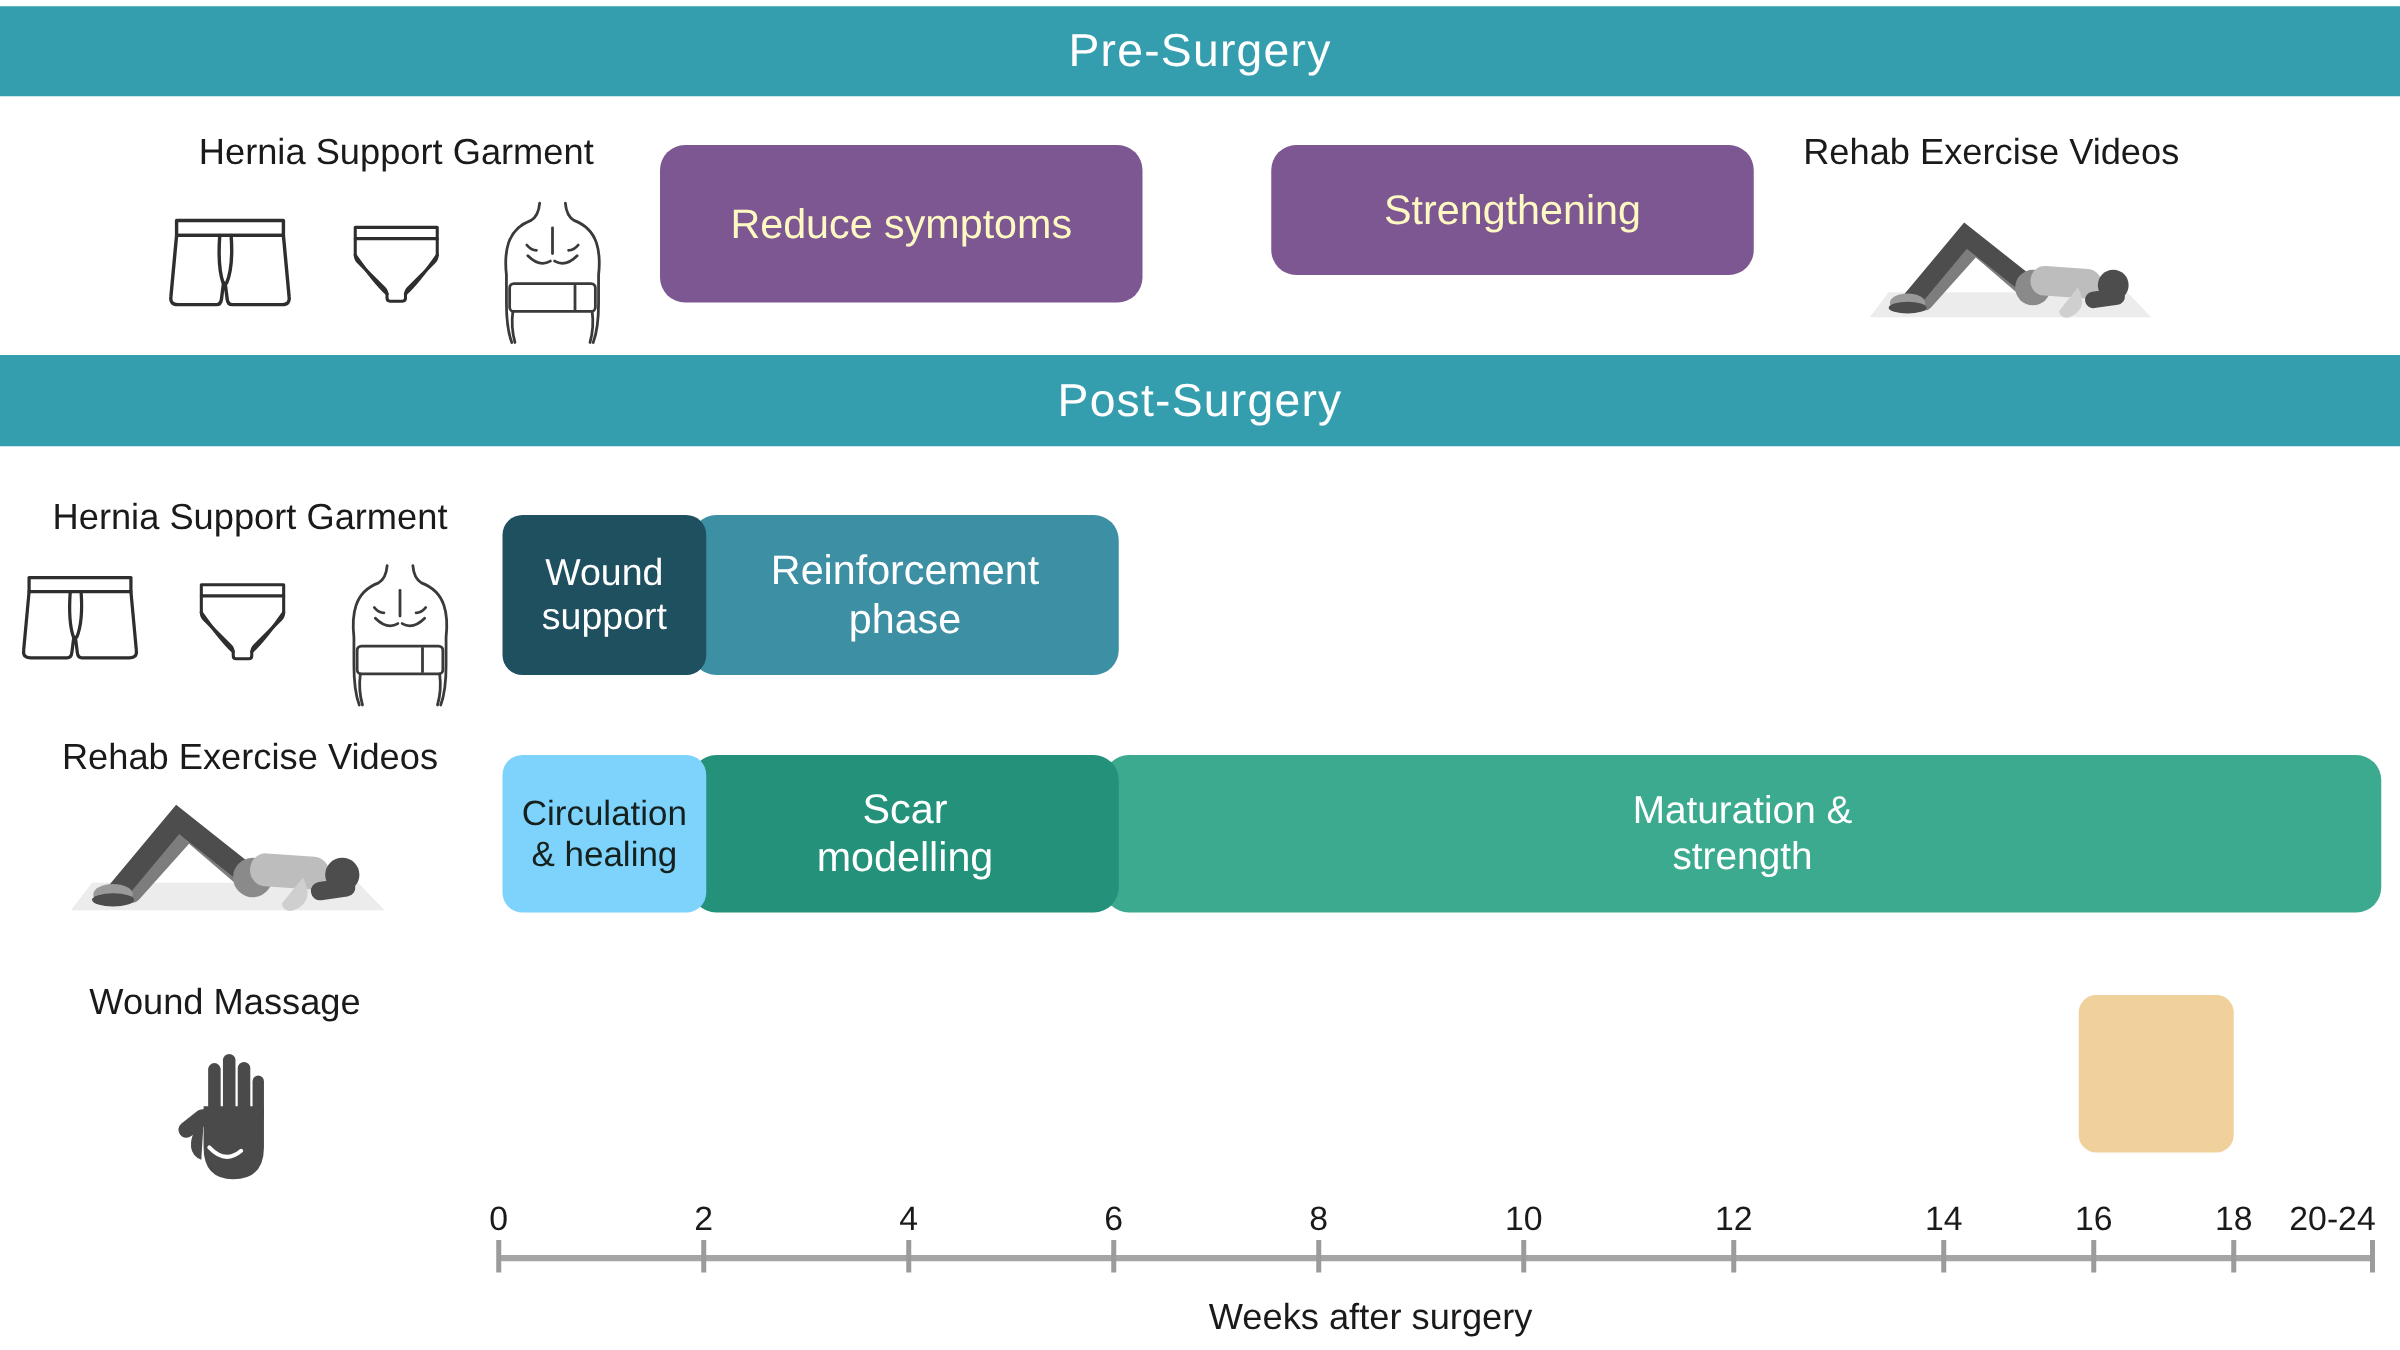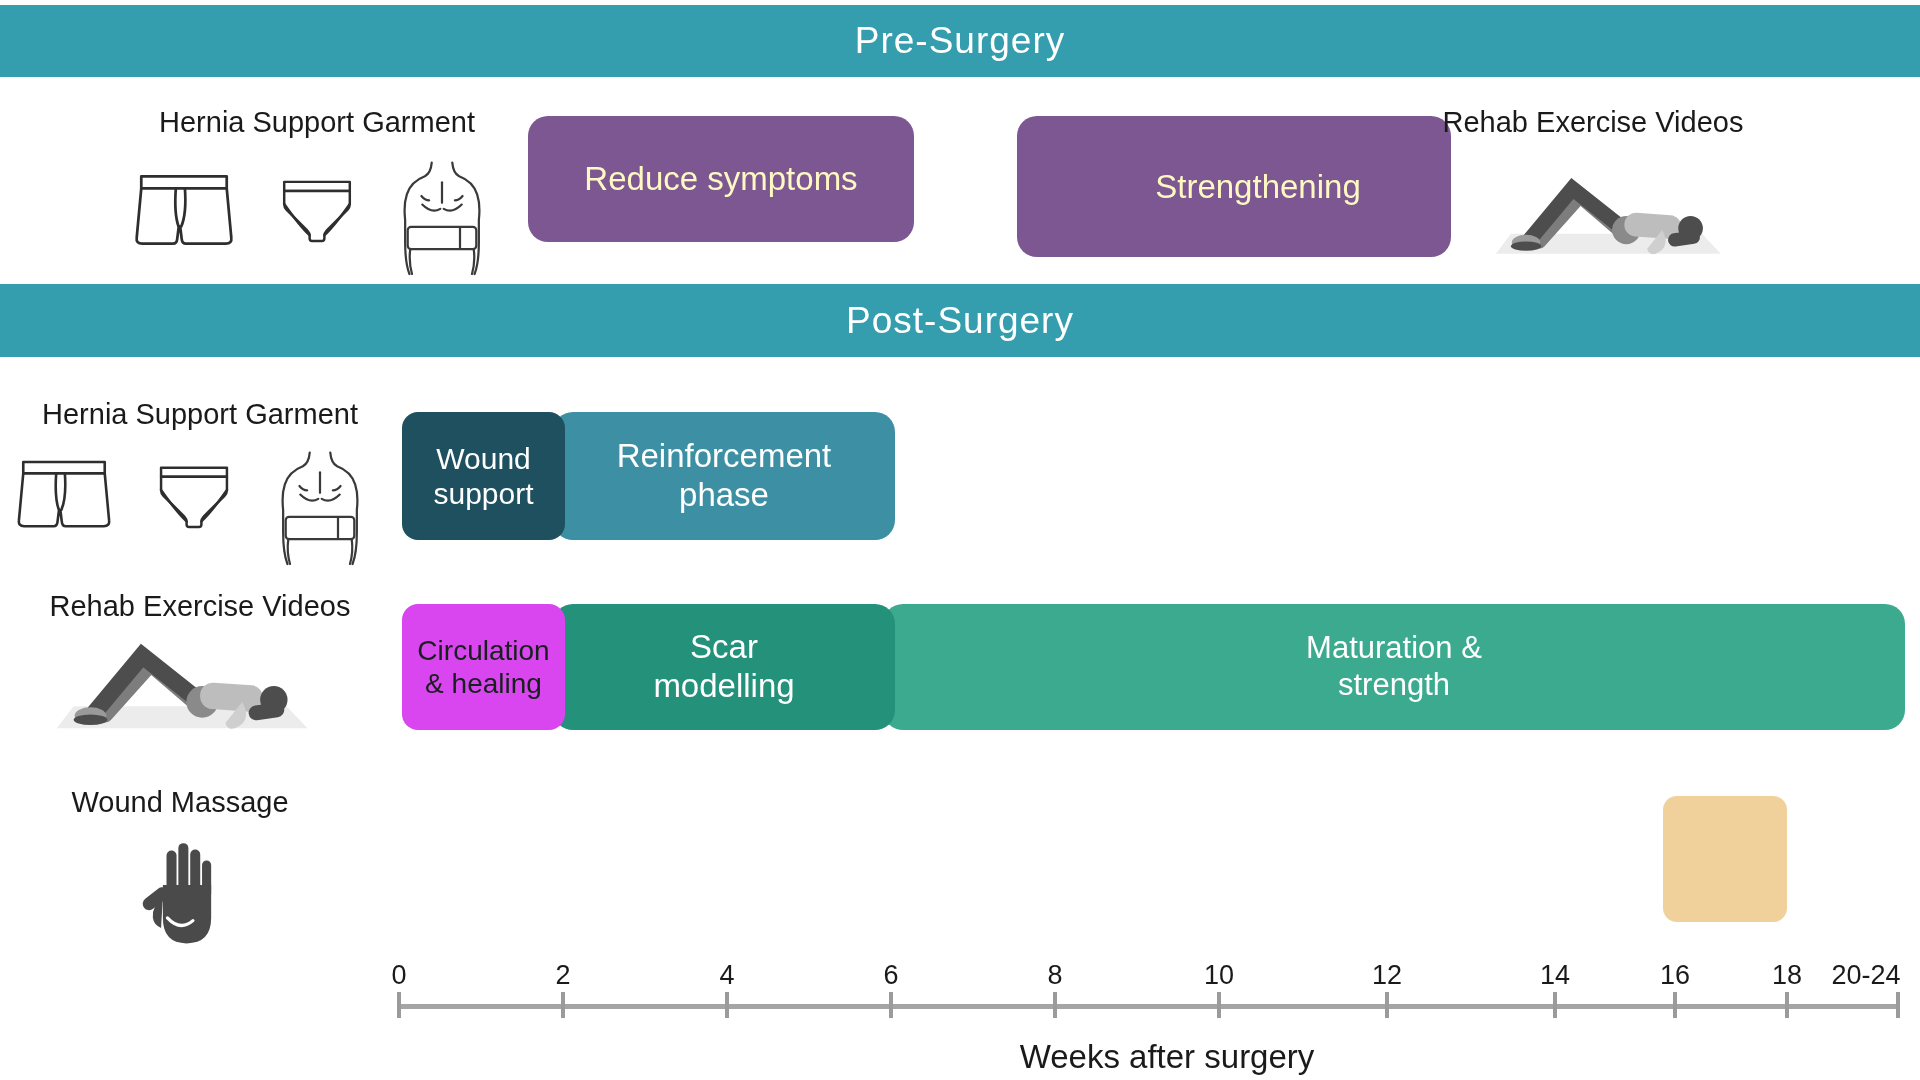--- a/index.html
+++ b/index.html
@@ -10,21 +10,21 @@
   .banner-title{color:#ffffff;font-size:37px;letter-spacing:1px;}
   .row-label{font-size:29px;text-align:center;color:#1a1a1a;}
   .goal-box{display:flex;align-items:center;justify-content:center;border-radius:20px;
             color:#fef9c3;font-size:33px;text-align:center;}
   .phase{display:flex;align-items:center;justify-content:center;text-align:center;
          color:#ffffff;line-height:1.18;white-space:pre-line;}
   .phase-dark-text{color:#16211d;}
   .axis-line{background:#a5a5a5;height:5px;}
   .tick{background:#9b9b9b;width:4px;height:26px;top:992px;}
   .tick-label{font-size:27px;width:90px;text-align:center;top:960px;color:#1a1a1a;}
-  .axis-caption{font-size:33px;text-align:center;}
+  .axis-caption{font-size:29px;}
   svg{display:block;}
 </style>
 </head>
 <body>
 
 <div id="canvas">
 
   <svg width="0" height="0" style="position:absolute" aria-hidden="true">
     <defs>
       <symbol id="sym-boxers" viewBox="0 0 110 90">
@@ -93,21 +93,21 @@
   <svg class="abs" style="left:276px;top:176px;" width="82" height="70">
       <use href="#sym-briefs"></use>
     </svg>
   <svg class="abs" style="left:398px;top:160px;" width="88" height="120">
       <use href="#sym-torso"></use>
     </svg>
 
   <div class="abs goal-box" style="left:528px;top:116px;width:386px;height:126px;background:#7C5791;">
     <span>Reduce symptoms</span>
   </div>
-  <div class="abs goal-box" style="left:1017px;top:116px;width:386px;height:141px;background:#7C5791;padding-left:48px;">
+  <div class="abs goal-box" style="left:1017px;top:116px;width:386px;height:104px;background:#7C5791;">
     <span>Strengthening</span>
   </div>
 
   <div class="abs row-label" style="left:1433px;top:106px;width:320px;">Rehab Exercise Videos</div>
   <svg class="abs" style="left:1478px;top:162px;" width="255" height="104">
       <use href="#sym-exercise"></use>
     </svg>
 
   <div class="abs banner" style="top:284px;height:73px;background:#359EAE;">
     <span class="banner-title">Post-Surgery</span>
@@ -127,21 +127,21 @@
   <div class="abs phase" style="left:402px;top:412px;width:163px;height:128px;background:#1E505F;border-radius:16px;z-index:3;font-size:30px;">Wound
 support</div>
   <div class="abs phase" style="left:553px;top:412px;width:342px;height:128px;background:#3D8FA4;border-radius:20px;z-index:2;font-size:33px;">Reinforcement
 phase</div>
 
   <div class="abs row-label" style="left:25px;top:590px;width:350px;">Rehab Exercise Videos</div>
   <svg class="abs" style="left:42px;top:626px;" width="274" height="116">
       <use href="#sym-exercise"></use>
     </svg>
 
-  <div class="abs phase phase-dark-text" style="left:402px;top:604px;width:163px;height:126px;background:#d946ef;border-radius:16px;z-index:3;font-size:28px;">Circulation
+  <div class="abs phase phase-dark-text" style="left:402px;top:604px;width:163px;height:126px;background:#7dd3fc;border-radius:16px;z-index:3;font-size:28px;">Circulation
 &amp; healing</div>
   <div class="abs phase" style="left:553px;top:604px;width:342px;height:126px;background:#24917B;border-radius:20px;z-index:2;font-size:33px;">Scar
 modelling</div>
   <div class="abs phase" style="left:883px;top:604px;width:1022px;height:126px;background:#3BAA8F;border-radius:20px;z-index:1;font-size:31px;">Maturation &amp;
 strength</div>
 
   <div class="abs row-label" style="left:30px;top:786px;width:300px;">Wound Massage</div>
   <svg class="abs" style="left:141px;top:838px;" width="82" height="116">
       <use href="#sym-hand"></use>
     </svg>

